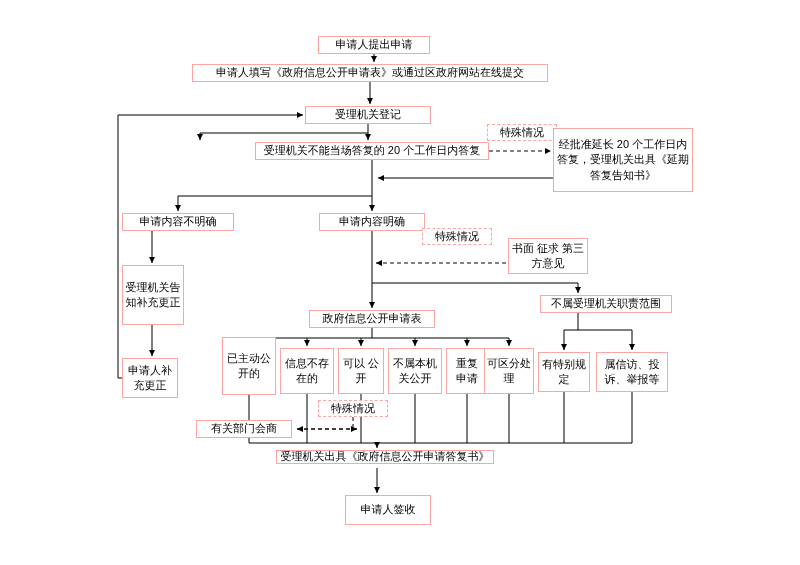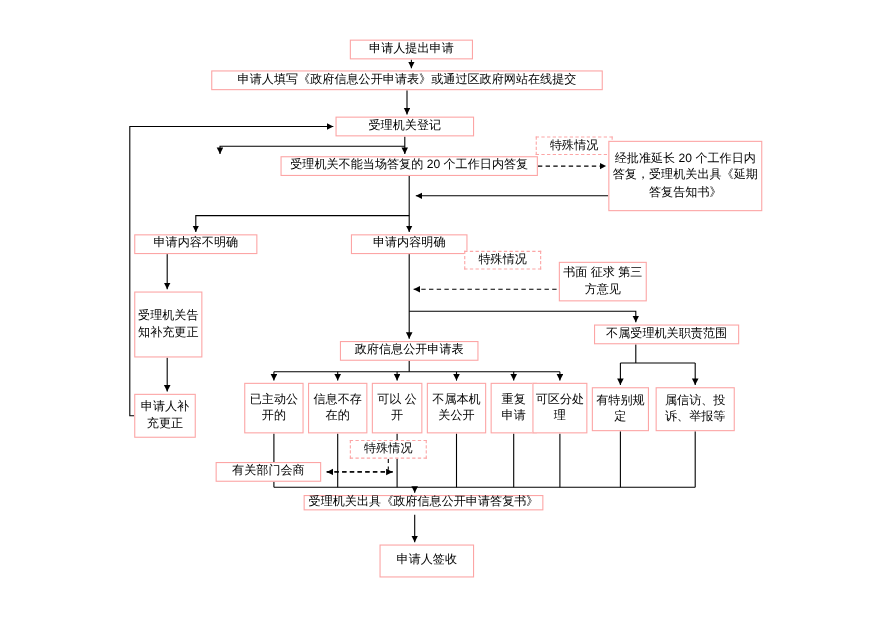--- a/index.html
+++ b/index.html
@@ -108,21 +108,21 @@
   <div class="node" style="left:508px;top:238px;width:80px;height:36px">书面 征求 第三方意见</div>
 
   <div class="node" style="left:122px;top:265px;width:62px;height:60px">受理机关告知补充更正</div>
 
   <div class="node nowrap" style="left:309px;top:310px;width:126px;height:18px">政府信息公开申请表</div>
 
   <div class="node nowrap" style="left:540px;top:295px;width:132px;height:18px">不属受理机关职责范围</div>
 
   <div class="node" style="left:122px;top:358px;width:56px;height:40px">申请人补充更正</div>
 
-  <div class="node" style="left:222px;top:348px;width:54px;height:46px">已主动公开的</div>
+  <div class="node" style="left:222px;top:337px;width:54px;height:58px">已主动公开的</div>
 
   <div class="node" style="left:280px;top:348px;width:54px;height:46px">信息不存在的</div>
 
   <div class="node" style="left:338px;top:348px;width:46px;height:46px">可以 公开</div>
 
   <div class="node" style="left:388px;top:348px;width:54px;height:46px">不属本机关公开</div>
 
   <div class="node" style="left:446px;top:348px;width:42px;height:46px">重复 申请</div>
 
   <div class="node" style="left:484px;top:348px;width:50px;height:46px">可区分处理</div>

